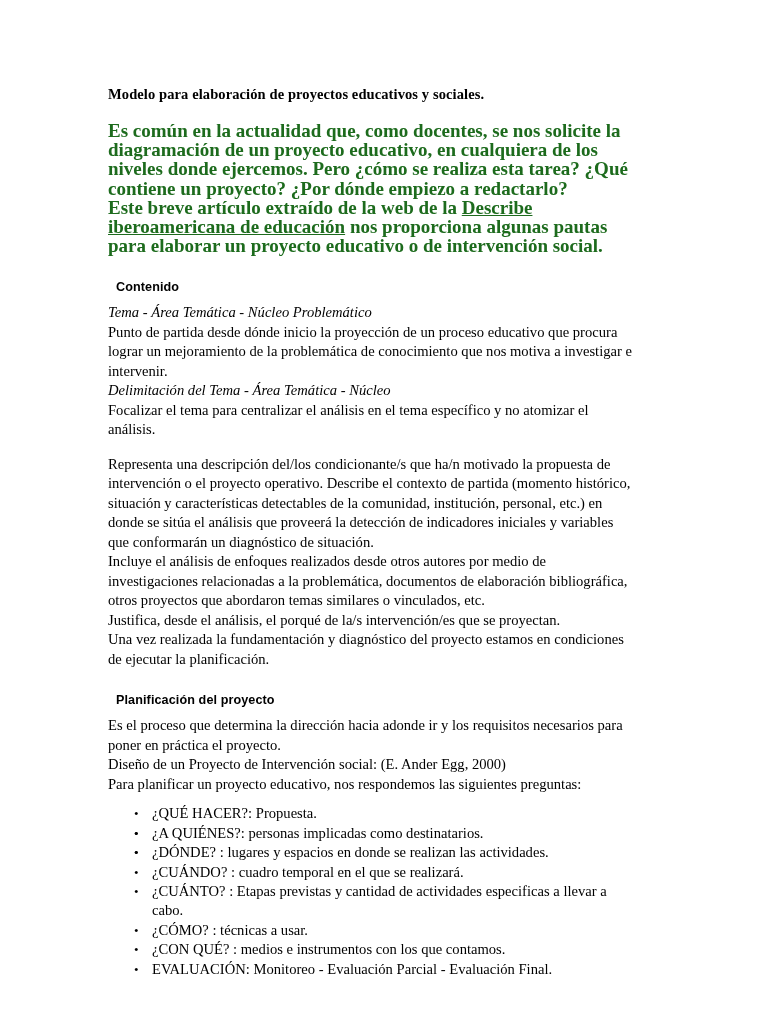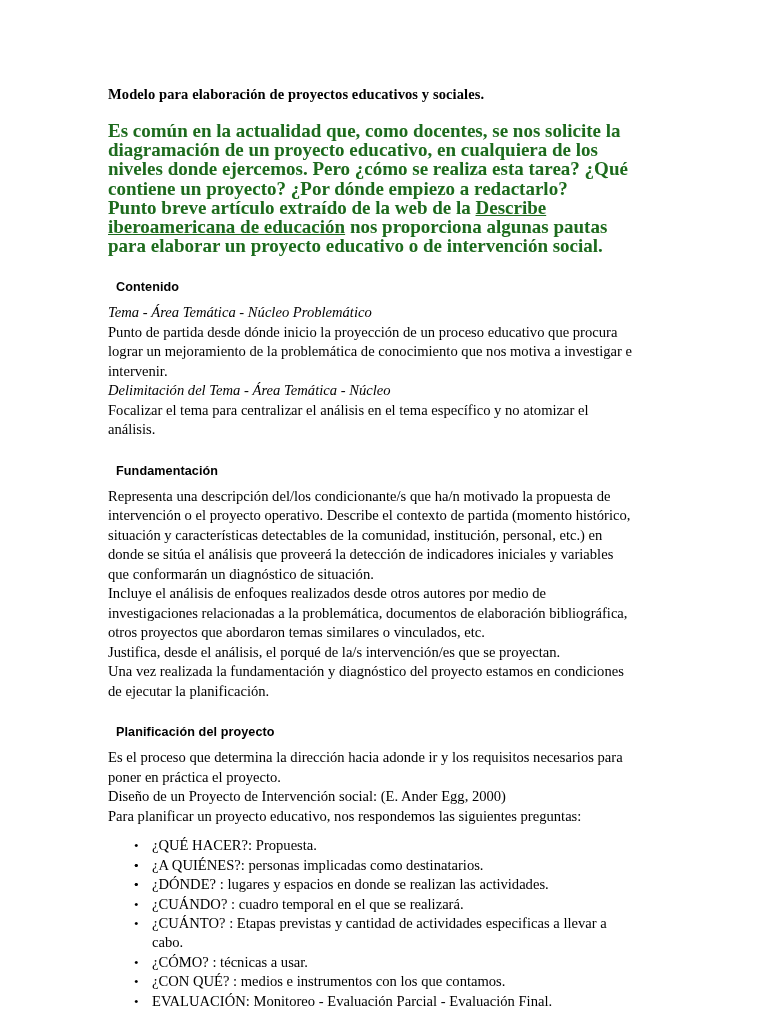--- a/index.html
+++ b/index.html
@@ -95,37 +95,36 @@
 </style>
 </head>
 <body>
 
 <div class="page">
 
   <h1 class="doc-title">Modelo para elaboración de proyectos educativos y sociales.</h1>
 
   <div class="intro">
     <p>Es común en la actualidad que, como docentes, se nos solicite la diagramación de un proyecto educativo, en cualquiera de los niveles donde ejercemos. Pero ¿cómo se realiza esta tarea? ¿Qué contiene un proyecto? ¿Por dónde empiezo a redactarlo?</p>
-    <p><span>Punto breve artículo extraído de la web de la </span><span class="link">Describe iberoamericana de educación</span><span> nos proporciona algunas pautas para elaborar un proyecto educativo o de intervención social.</span></p>
+    <p><span>Este breve artículo extraído de la web de la </span><span class="link">Describe iberoamericana de educación</span><span> nos proporciona algunas pautas para elaborar un proyecto educativo o de intervención social.</span></p>
   </div>
 
   <div class="gap-med"></div>
 
   <section>
     <h2 class="sect">Contenido</h2>
     <p class="sub-italic">Tema - Área Temática - Núcleo Problemático</p>
     <p class="body-text">Punto de partida desde dónde inicio la proyección de un proceso educativo que procura lograr un mejoramiento de la problemática de conocimiento que nos motiva a investigar e intervenir.</p>
     <p class="sub-italic">Delimitación del Tema - Área Temática - Núcleo</p>
     <p class="body-text">Focalizar el tema para centralizar el análisis en el tema específico y no atomizar el análisis.</p>
   </section>
 
   <div class="gap-sect"></div>
 
   <section>
-    <h2 class="sect">Fundamentación</h2>
     <p class="body-text">Representa una descripción del/los condicionante/s que ha/n motivado la propuesta de intervención o el proyecto operativo. Describe el contexto de partida (momento histórico, situación y características detectables de la comunidad, institución, personal, etc.) en donde se sitúa el análisis que proveerá la detección de indicadores iniciales y variables que conformarán un diagnóstico de situación.</p>
     <p class="body-text">Incluye el análisis de enfoques realizados desde otros autores por medio de investigaciones relacionadas a la problemática, documentos de elaboración bibliográfica, otros proyectos que abordaron temas similares o vinculados, etc.</p>
     <p class="body-text">Justifica, desde el análisis, el porqué de la/s intervención/es que se proyectan.</p>
     <p class="body-text">Una vez realizada la fundamentación y diagnóstico del proyecto estamos en condiciones de ejecutar la planificación.</p>
   </section>
 
   <div class="gap-sect"></div>
 
   <section>
     <h2 class="sect">Planificación del proyecto</h2>

